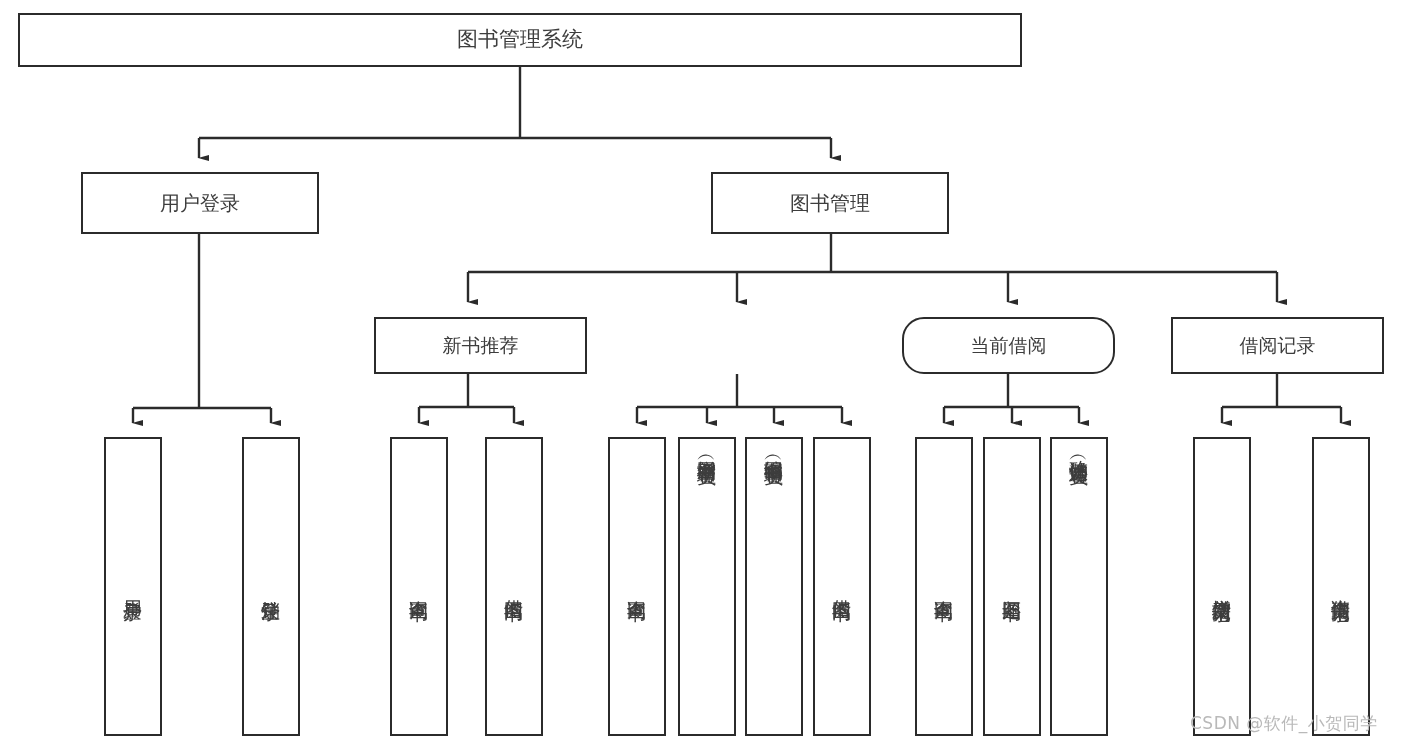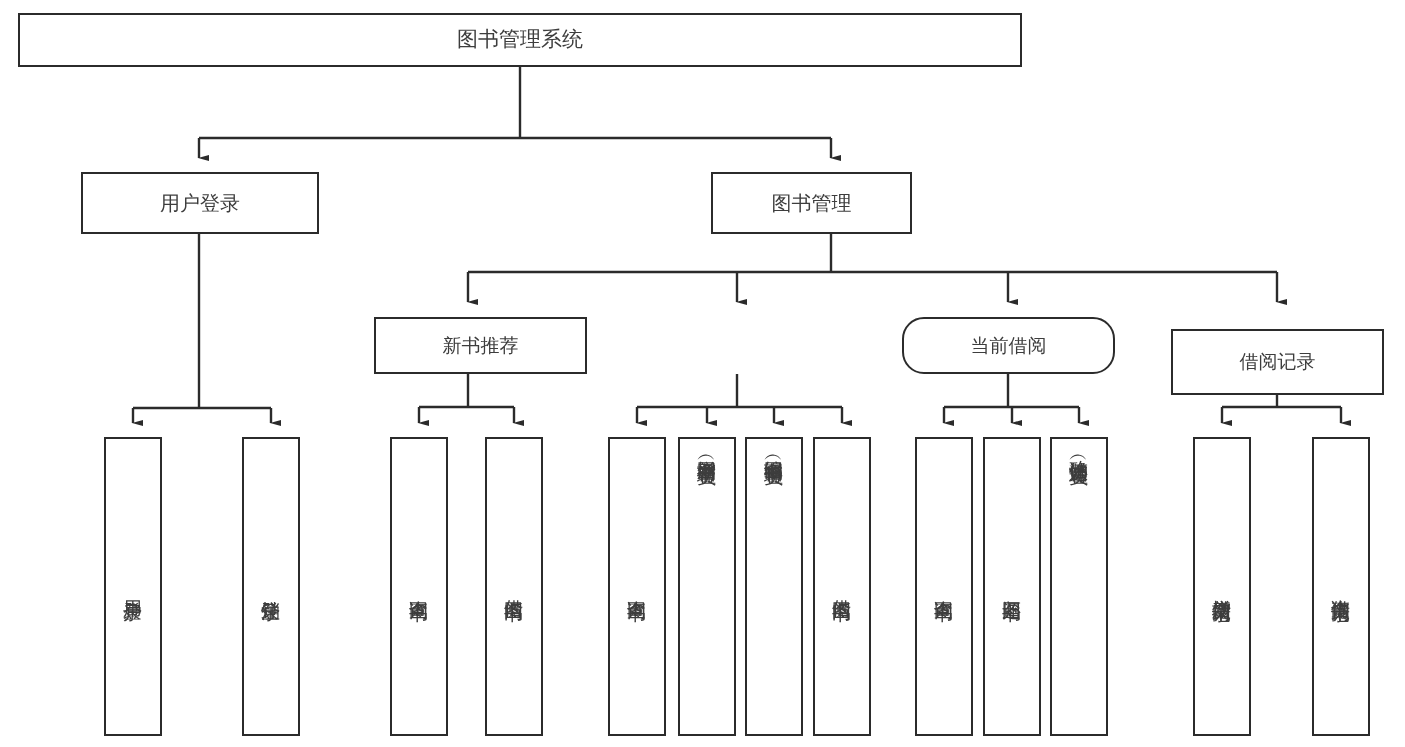--- a/index.html
+++ b/index.html
@@ -119,34 +119,35 @@
       <path d="M1277,374 L1277,407"></path>
       <path d="M1222,407 L1341,407"></path>
       <path d="M1222,407 L1222,423" marker-end="url(#arrow)"></path>
       <path d="M1341,407 L1341,423" marker-end="url(#arrow)"></path>
     </g>
   </svg>
 
   <div class="node level-0" style="left: 18px; top: 13px; width: 1004px; height: 54px;">图书管理系统</div>
 
   <div class="node level-1" style="left: 81px; top: 172px; width: 238px; height: 62px;">用户登录</div>
-  <div class="node level-1" style="left: 711px; top: 172px; width: 201px; height: 62px; text-align: right;">图书管理</div>
+  <div class="node level-1" style="left: 711px; top: 172px; width: 238px; height: 62px; text-align: right;">图书管理</div>
 
   <div class="node level-2" style="left: 374px; top: 317px; width: 213px; height: 57px;">新书推荐</div>
   <div class="node level-2" style="left: 902px; top: 317px; width: 213px; height: 57px; border-radius: 22px;">当前借阅</div>
-  <div class="node level-2" style="left: 1171px; top: 317px; width: 213px; height: 66px; margin-top: 12px;">借阅记录</div>
+  <div class="node level-2" style="left: 1171px; top: 317px; width: 213px; height: 57px;">借阅记录</div>
 
   <div class="node leaf" style="left: 104px; top: 437px; width: 58px; height: 299px;">用户登录</div>
   <div class="node leaf" style="left: 242px; top: 437px; width: 58px; height: 299px;">注销登录</div>
   <div class="node leaf" style="left: 390px; top: 437px; width: 58px; height: 299px;">查询图书</div>
   <div class="node leaf" style="left: 485px; top: 437px; width: 58px; height: 299px;">借阅图书</div>
   <div class="node leaf" style="left: 608px; top: 437px; width: 58px; height: 299px;">查询图书</div>
   <div class="node leaf top-aligned" style="left: 678px; top: 437px; width: 58px; height: 299px;">新增图书（管理员）</div>
   <div class="node leaf top-aligned" style="left: 745px; top: 437px; width: 58px; height: 299px;">编辑图书（管理员）</div>
   <div class="node leaf" style="left: 813px; top: 437px; width: 58px; height: 299px;">借阅图书</div>
   <div class="node leaf" style="left: 915px; top: 437px; width: 58px; height: 299px;">查询图书</div>
   <div class="node leaf" style="left: 983px; top: 437px; width: 58px; height: 299px;">归还图书</div>
   <div class="node leaf top-aligned" style="left: 1050px; top: 437px; width: 58px; height: 299px;">确认归还（管理员）</div>
   <div class="node leaf" style="left: 1193px; top: 437px; width: 58px; height: 299px;">新增借阅记录</div>
   <div class="node leaf" style="left: 1312px; top: 437px; width: 58px; height: 299px;">查询借阅记录</div>
 
+  <div class="watermark">CSDN @软件_小贺同学</div>
 
 </div>
 
 </body></html>

